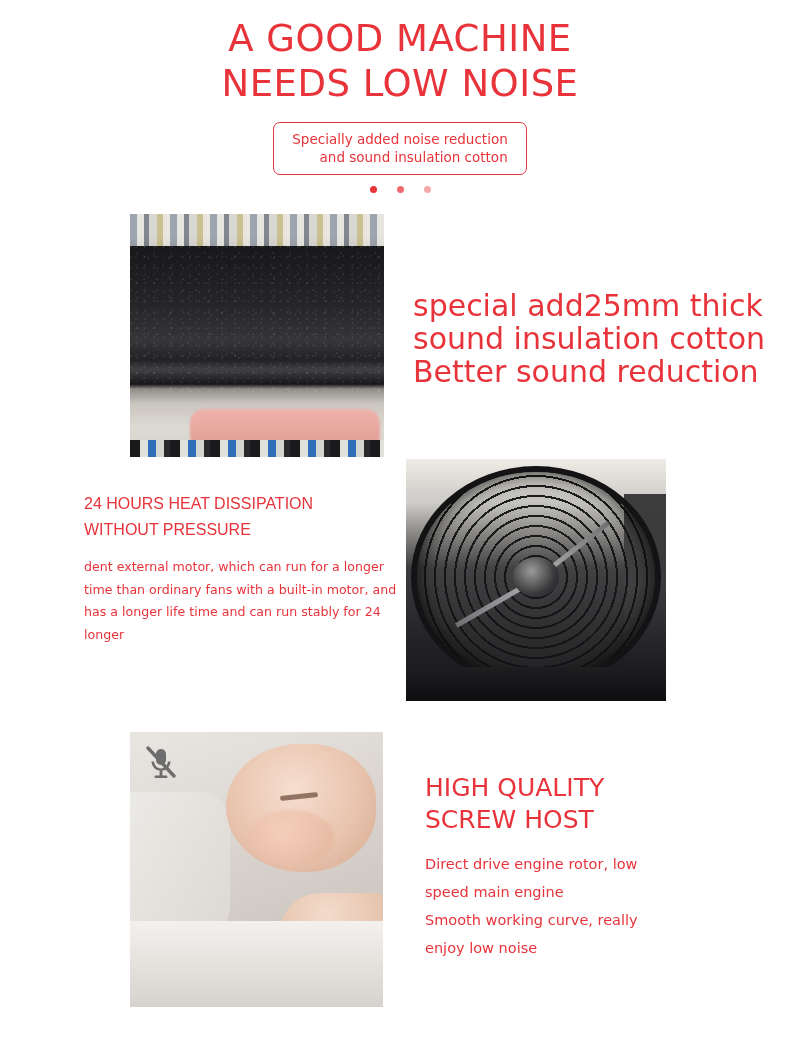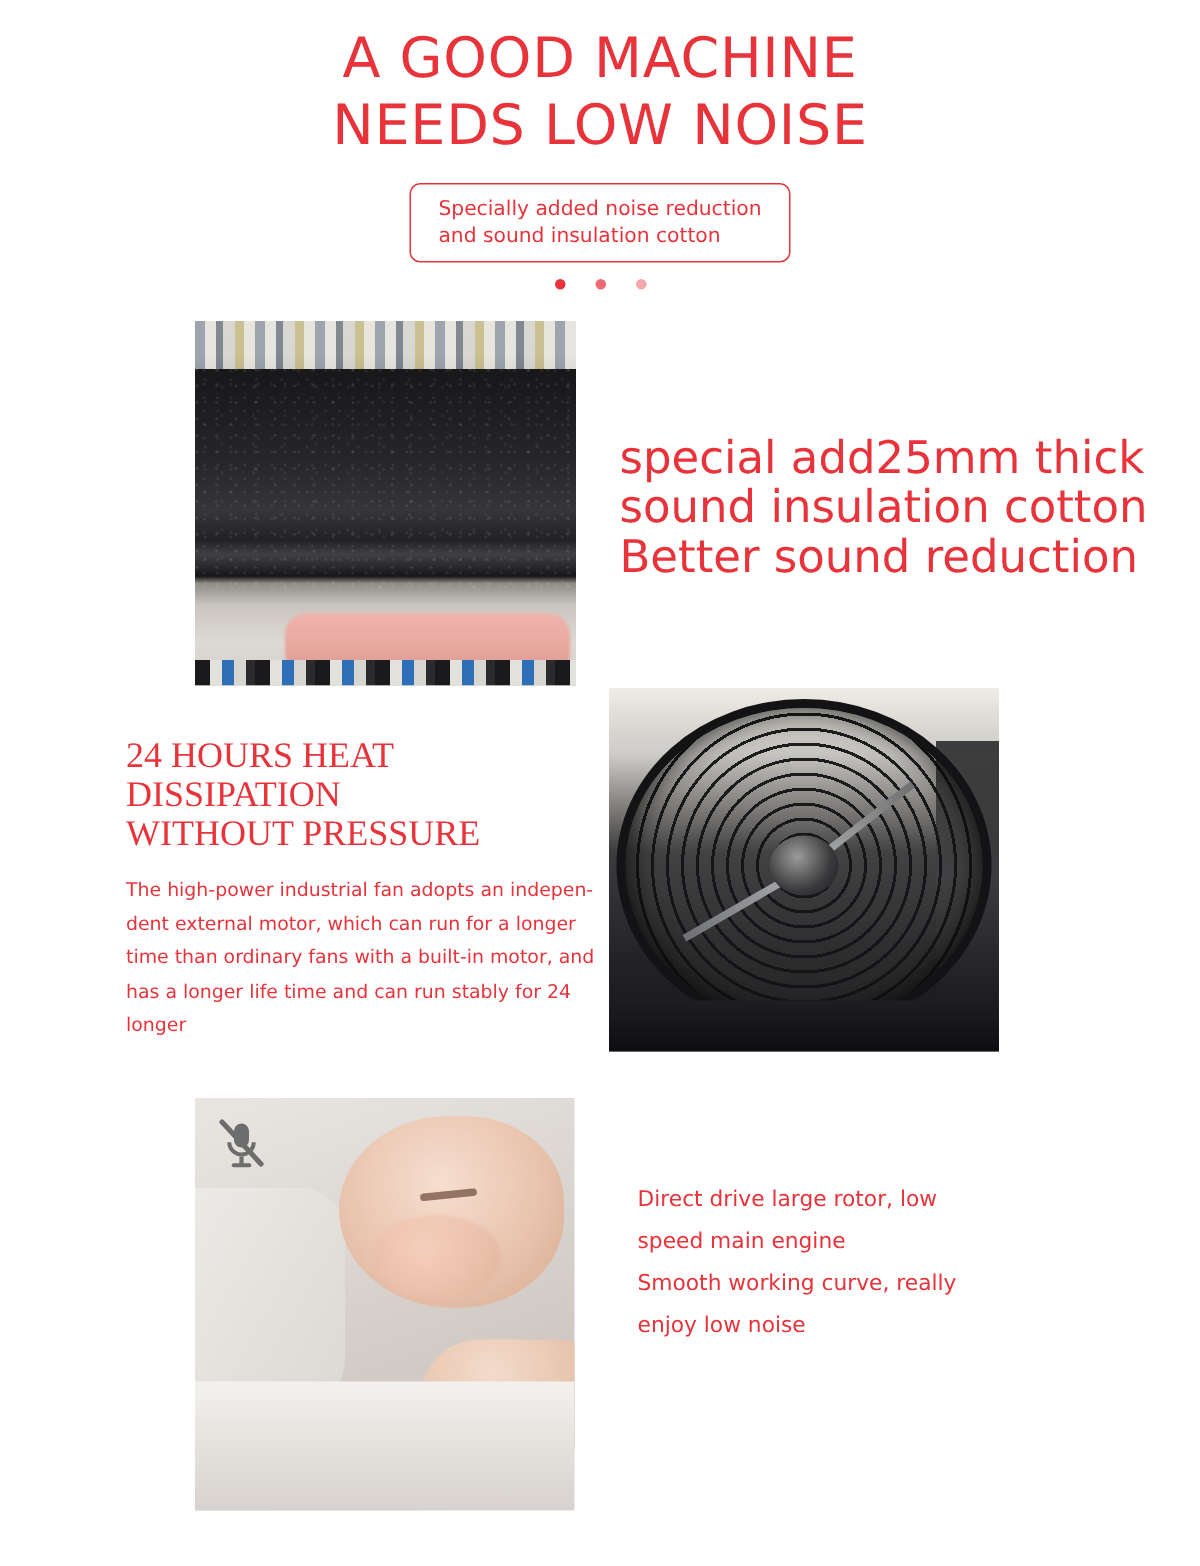--- a/index.html
+++ b/index.html
@@ -41,21 +41,21 @@
     display: flex;
     justify-content: center;
     margin-top: 16px;
   }
   .badge {
     border: 1px solid #e8333a;
     border-radius: 7px;
     color: #e8333a;
     font-size: 13.5px;
     line-height: 18px;
-    text-align: left;
+    text-align: right;
     padding: 7px 18px 8px 18px;
     min-width: 215px;
     font-family: "DejaVu Sans", sans-serif;
   }
   .badge .b-line { display: block; }
 
   .dots {
     display: flex;
     justify-content: center;
     gap: 20px;
@@ -202,23 +202,23 @@
   }
 
   .sec2-text {
     position: absolute;
     left: 84px;
     top: 32px;
     width: 315px;
   }
   .sec2-title {
     color: #e8333a;
-    font-size: 24px;
+    font-size: 16px;
     line-height: 26px;
-    font-family: Liberation Serif, serif;
+    font-family: Liberation Sans, sans-serif;
   }
   .sec2-title span { display: block; }
   .sec2-body {
     margin-top: 13px;
     color: #e8333a;
     font-size: 12.6px;
     line-height: 22.5px;
     font-family: "DejaVu Sans", sans-serif;
   }
   .sec2-body span { display: block; }
@@ -347,21 +347,20 @@
     </div>
   </div>
 
   <div class="sec2">
     <div class="sec2-text">
       <div class="sec2-title">
         <span>24 HOURS HEAT DISSIPATION</span>
         <span>WITHOUT PRESSURE</span>
       </div>
       <div class="sec2-body">
-        <span>The high-power industrial fan adopts an indepen-</span>
         <span>dent external motor, which can run for a longer</span>
         <span>time than ordinary fans with a built-in motor, and</span>
         <span>has a longer life time and can run stably for 24</span>
         <span>longer</span>
       </div>
     </div>
     <div class="photo photo-fan">
       <div class="fan-top"></div>
       <div class="fan-right-panel"></div>
       <div class="fan-ring"></div>
@@ -386,22 +385,26 @@
             <rect x="14" y="5" width="10" height="16" rx="5"></rect>
             <path d="M9.5 17.5 a9.5 9.5 0 0 0 19 0 h-2.6 a6.9 6.9 0 0 1 -13.8 0 z"></path>
             <rect x="17.6" y="27" width="2.8" height="5"></rect>
             <rect x="12.5" y="31.5" width="13" height="2.6" rx="1.3"></rect>
           </g>
           <line x1="6" y1="4" x2="32" y2="32" stroke="#6d6d6d" stroke-width="3.4" stroke-linecap="round"></line>
         </svg>
       </div>
     </div>
     <div class="sec3-text">
+      <div class="sec3-title">
+        <span>HIGH QUALITY</span>
+        <span>SCREW HOST</span>
+      </div>
       <div class="sec3-body">
-        <span>Direct drive large rotor, low</span>
+        <span>Direct drive engine rotor, low</span>
         <span>speed main engine</span>
         <span>Smooth working curve, really</span>
         <span>enjoy low noise</span>
       </div>
     </div>
   </div>
 
 </div>
 
 </body></html>

